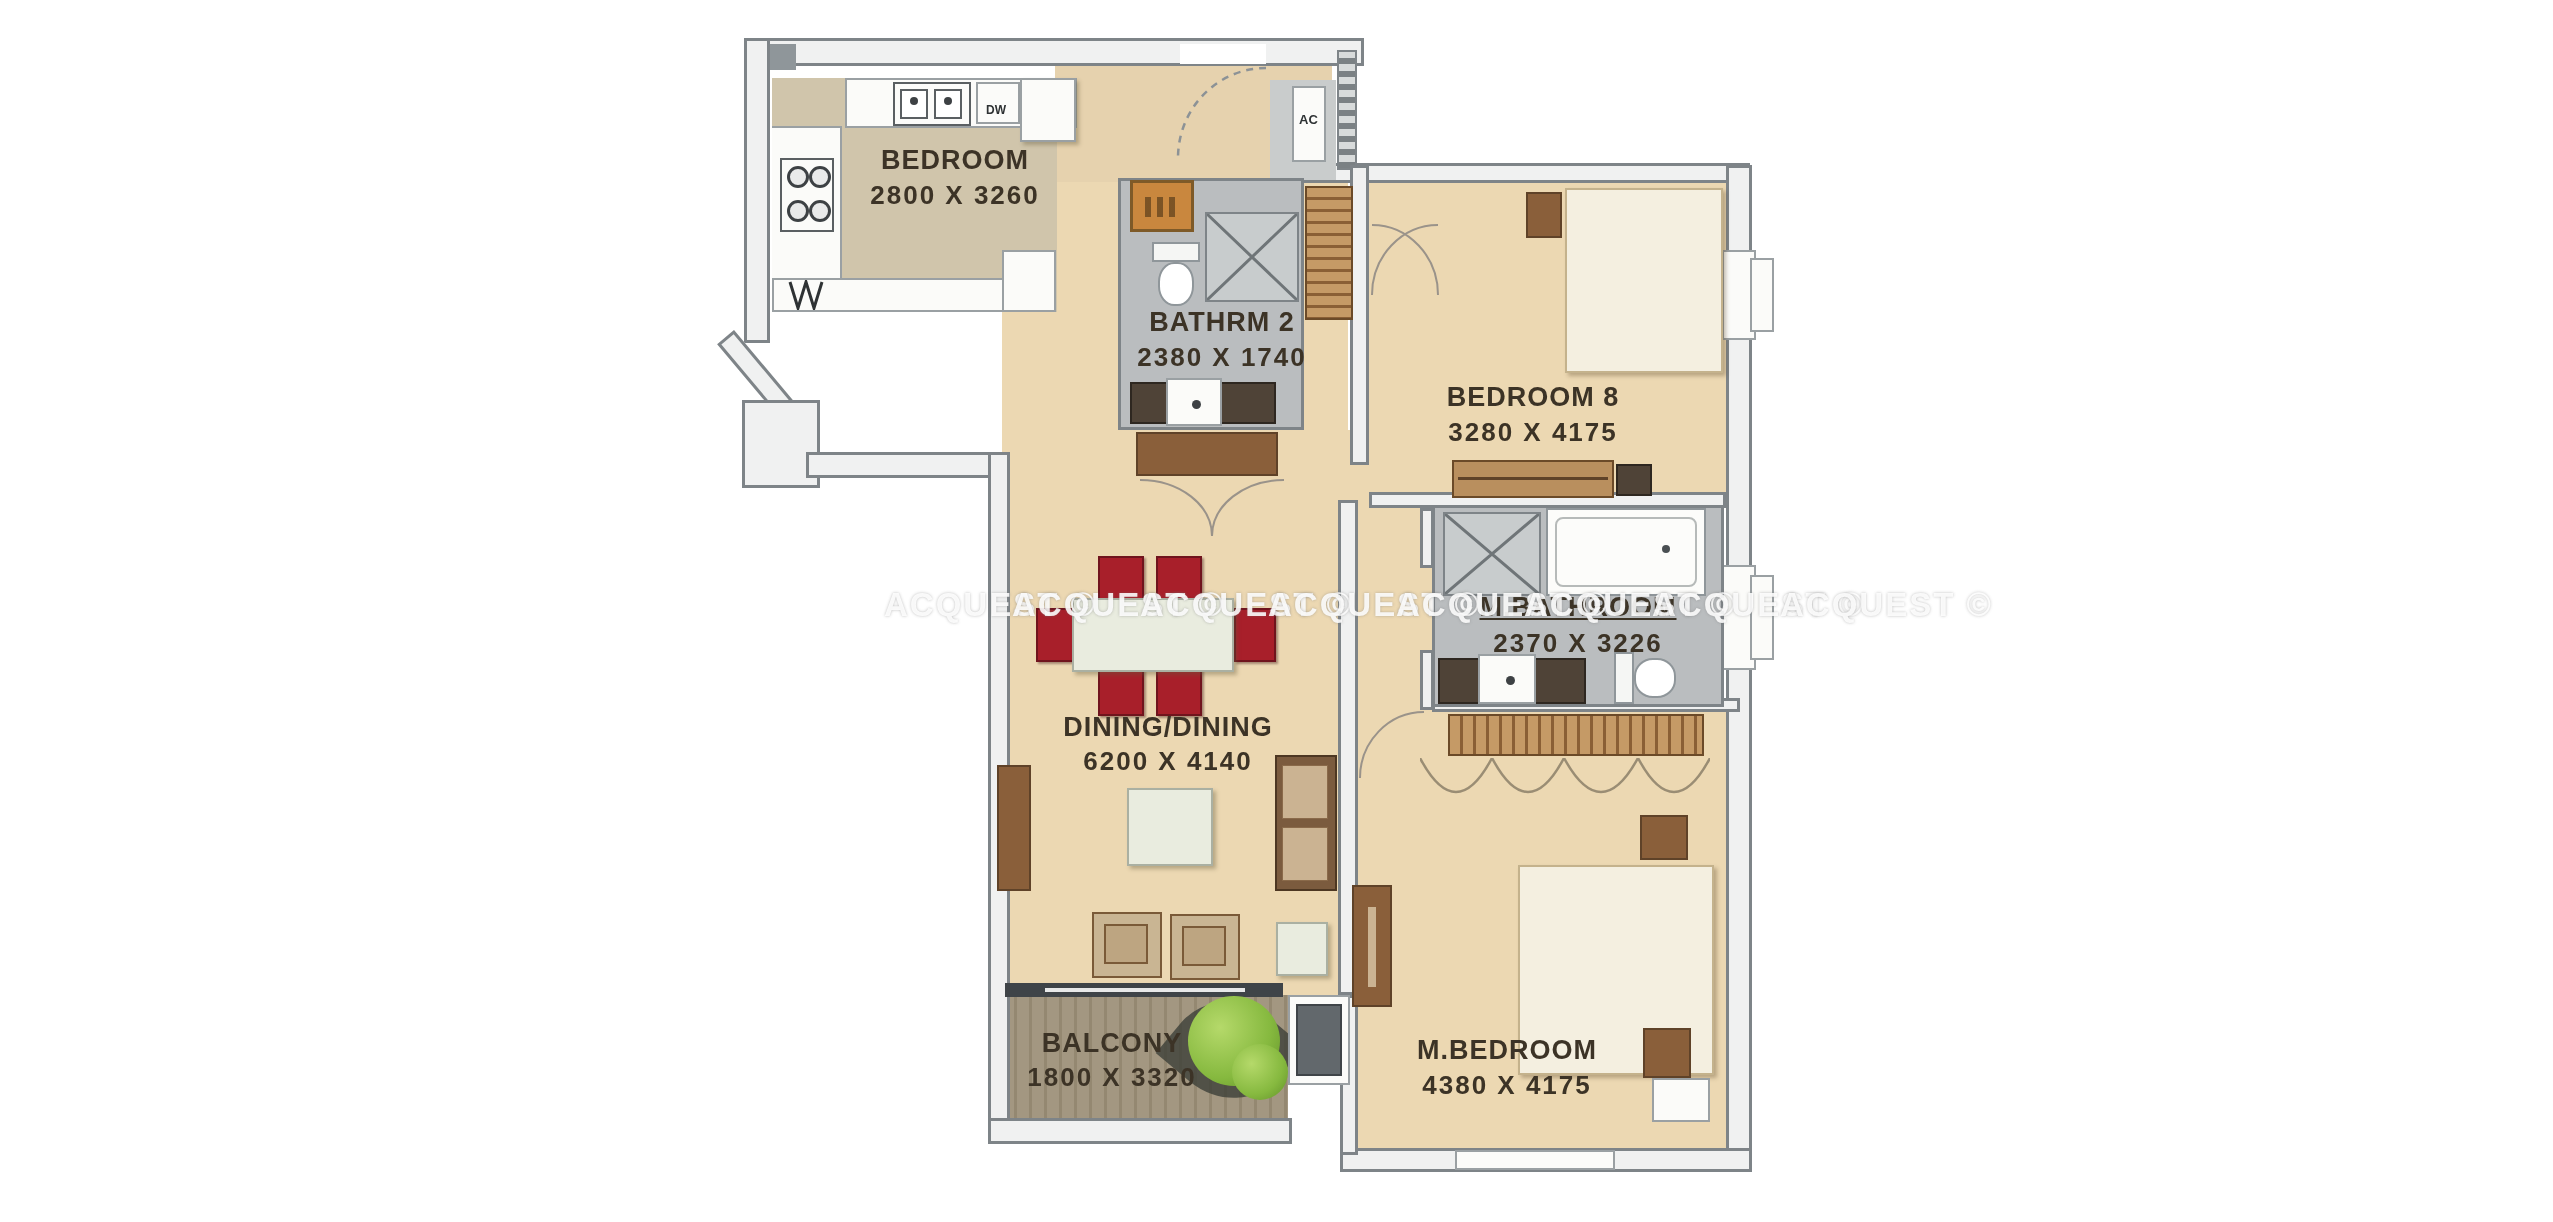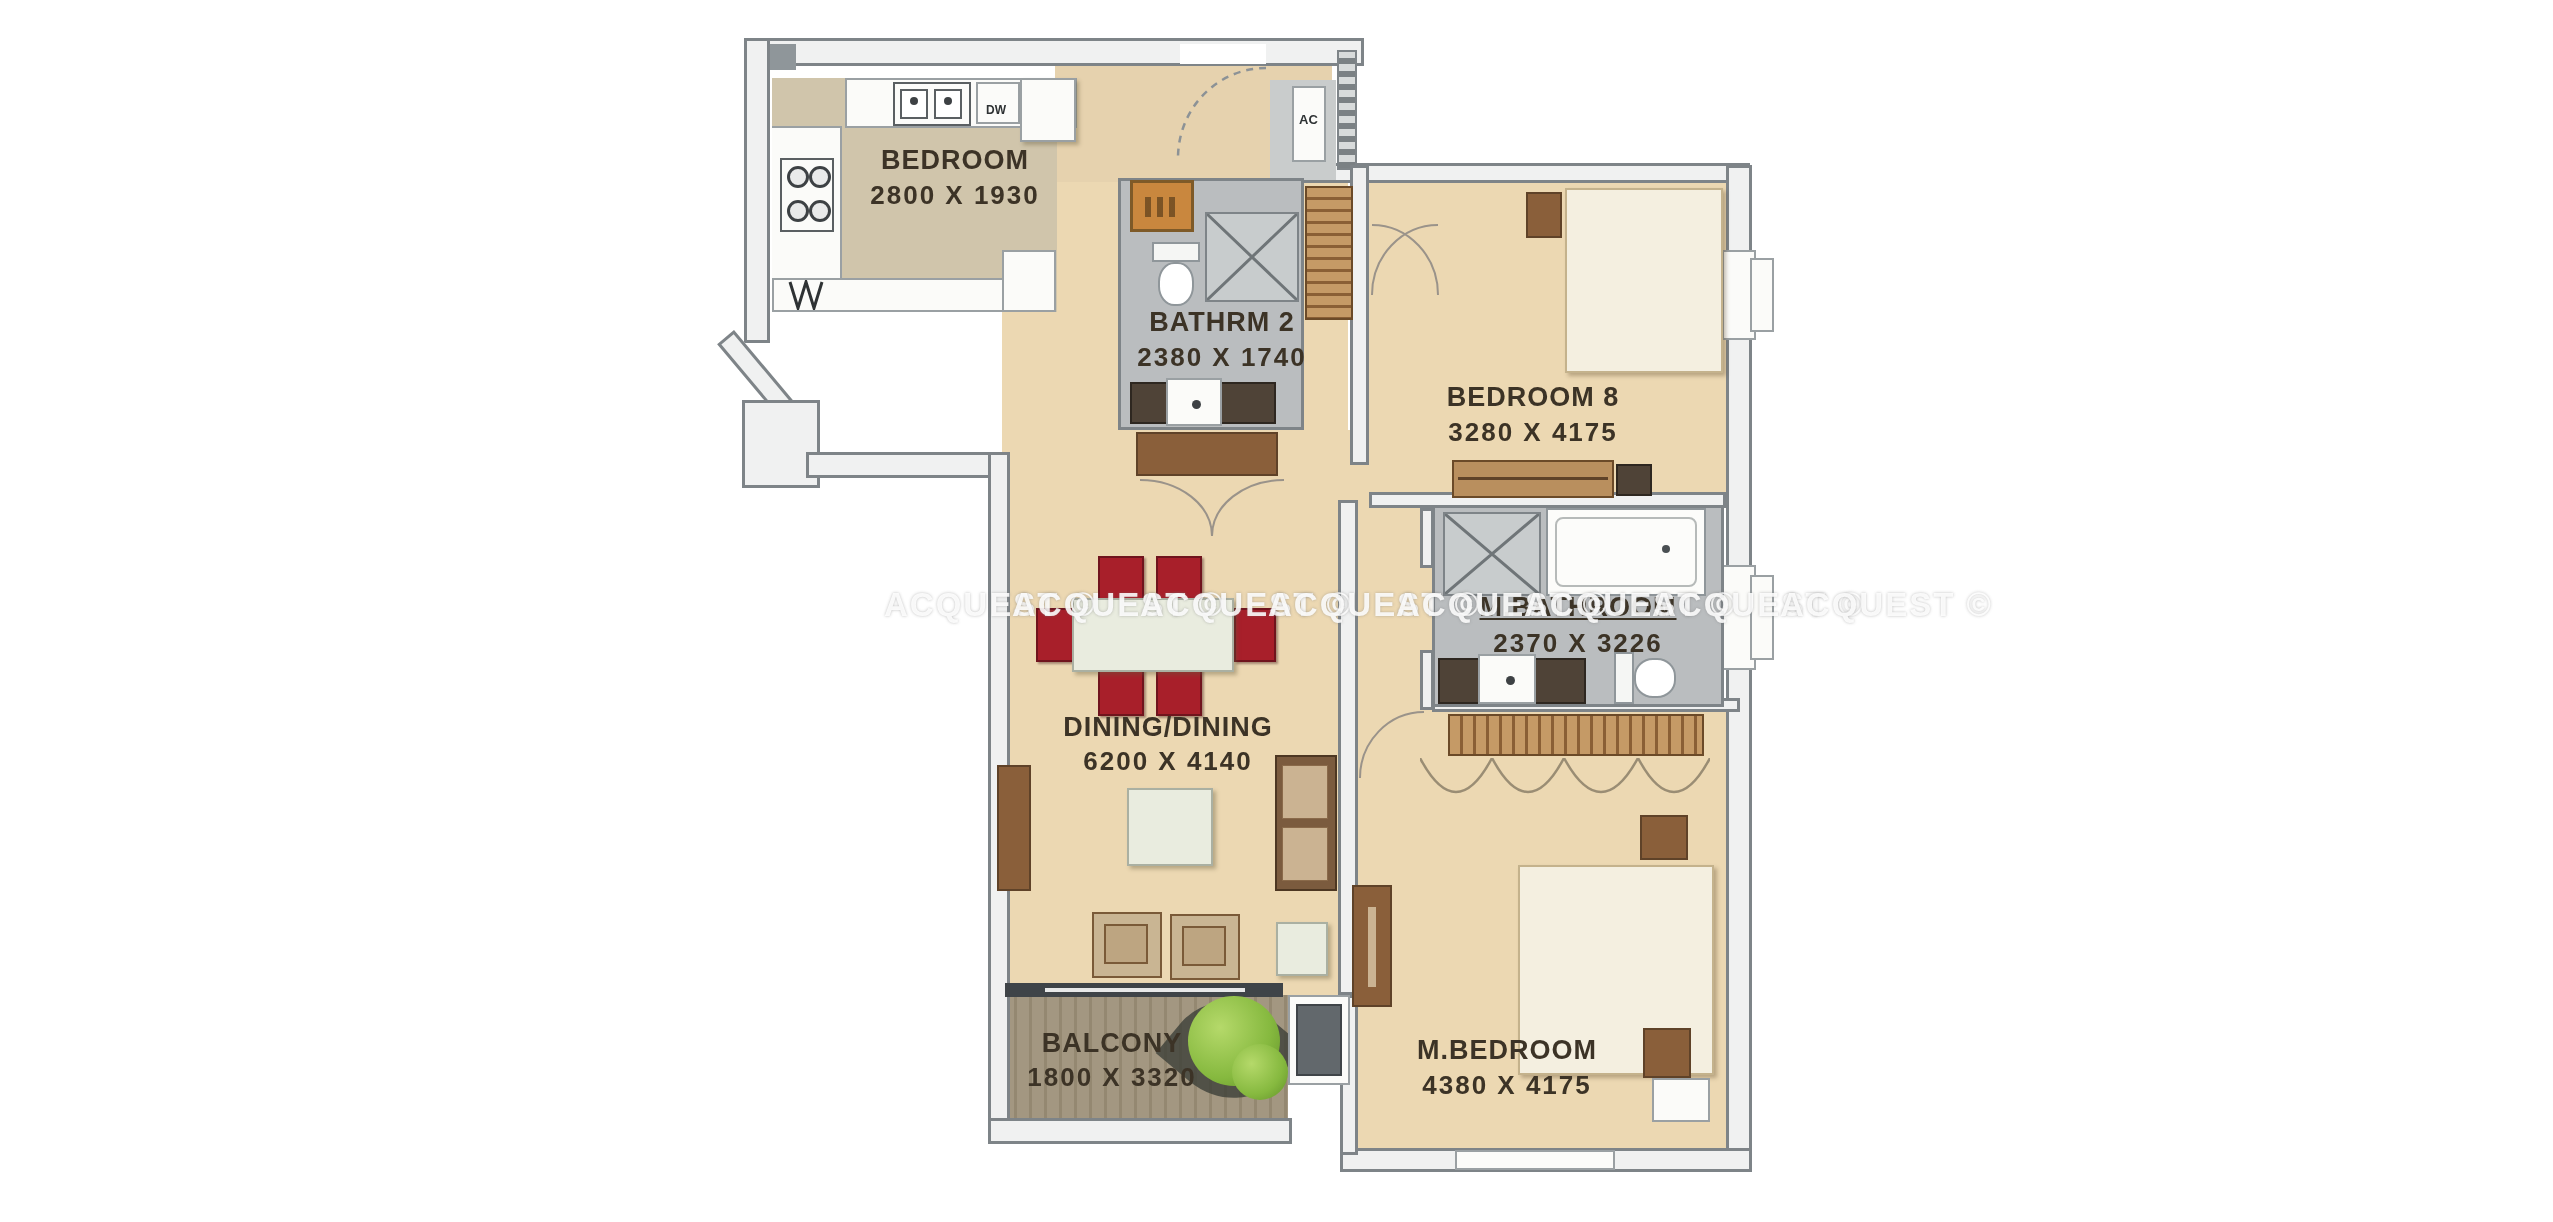--- a/index.html
+++ b/index.html
@@ -115,21 +115,21 @@
     <div class="burner" style="left:27px;top:6px;"></div>
     <div class="burner" style="left:5px;top:40px;"></div>
     <div class="burner" style="left:27px;top:40px;"></div>
   </div>
   <div class="abs white-box" style="left:772px;top:278px;width:236px;height:34px;"></div>
   <svg class="abs" style="left:788px;top:280px;" width="46" height="30" viewBox="0 0 46 30">
     <polyline points="2,2 10,28 18,2 26,28 34,2" fill="none" stroke="#2e3234" stroke-width="3"></polyline>
   </svg>
   <div class="abs white-box" style="left:1002px;top:250px;width:54px;height:62px;"></div>
   <div class="rlabel" style="left:955px;top:145px;">BEDROOM</div>
-  <div class="rlabel rdims" style="left:955px;top:180px;">2800 X 1930</div>
+  <div class="rlabel rdims" style="left:955px;top:180px;">2800 X 3260</div>
 
   <div class="abs floor-ac" style="left:1270px;top:80px;width:66px;height:100px;"></div>
   <div class="abs white-box" style="left:1292px;top:86px;width:34px;height:76px;"></div>
   <div class="tinytxt" style="left:1299px;top:112px;font-size:13px;">AC</div>
 
   <div class="abs floor-bath" style="left:1118px;top:178px;width:186px;height:252px;"></div>
   <div class="abs" style="left:1130px;top:180px;width:64px;height:52px;background:#c9873e;border:3px solid #7e5a28;">
     <div class="abs" style="left:12px;top:14px;width:36px;height:20px;background:repeating-linear-gradient(90deg,#5a3d1a 0 6px,transparent 6px 12px);opacity:.7;"></div>
   </div>
   <div class="abs toilet-tank" style="left:1152px;top:242px;width:48px;height:20px;"></div>

